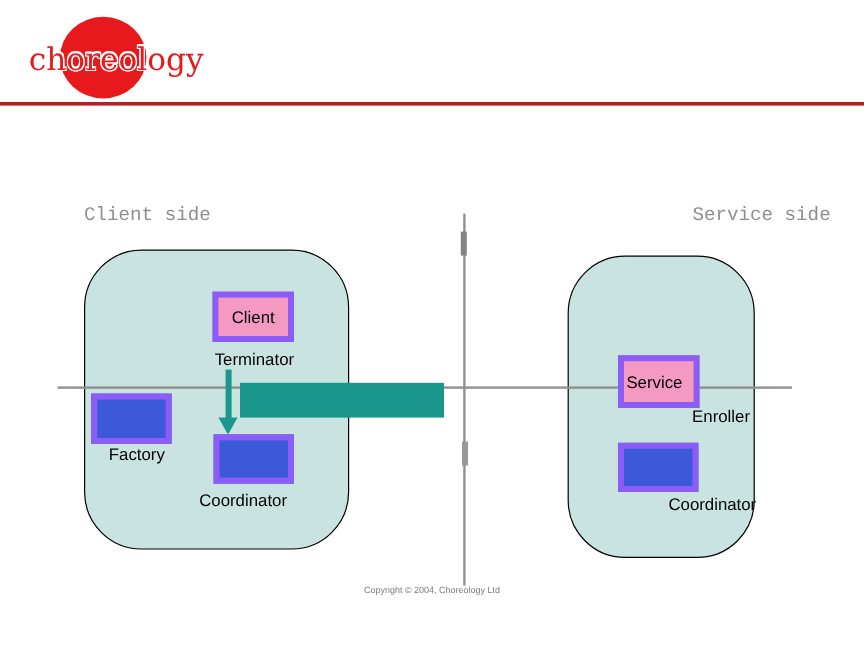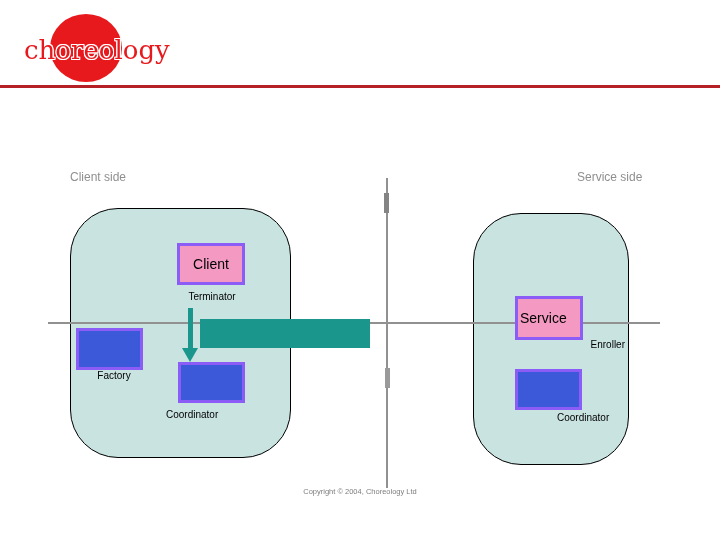--- a/index.html
+++ b/index.html
@@ -24,47 +24,47 @@
     white-space:nowrap;
   }
   .slide-title {
     position:absolute; top:38px; right:40px; margin:0;
     font-size:16px; font-weight:bold; color:#000; white-space:nowrap;
   }
   .red-rule { position:absolute; left:0; top:85px; width:720px; height:3px;
     background:var(--accent-red,#b42025); }
 
   
-  .side-label { position:absolute; font-size:12px; color:var(--gray-label,#8f8f8f); white-space:nowrap; }
+  .side-label { position:absolute; font-size:16px; color:var(--gray-label,#8f8f8f); white-space:nowrap;font-family:Liberation Mono, monospace; }
   .lbl-client-side  { left:70px;  top:170px; }
   .lbl-service-side { left:577px; top:170px; }
 
   .panel {
     position:absolute; background:var(--panel-fill,#c9e3e1);
     border:1px solid #000; border-radius:48px; box-sizing:border-box;
   }
   .panel-client  { left:70px;  top:208px; width:221px; height:250px; }
   .panel-service { left:473px; top:213px; width:156px; height:252px; }
 
   .h-line { left:48px;  top:322px; width:612px; height:2px; background:var(--gray-line,#919191); }
   .v-line { left:386px; top:178px; width:2px; height:310px; background:var(--gray-line,#919191); }
   .v-thick-1 { left:384px; top:193px; width:5px; height:20px; background:#848484; }
   .v-thick-2 { left:385px; top:368px; width:5px; height:20px; background:#9a9a9a; }
 
-  .box { position:absolute; border:3px solid #8b5cf6; box-sizing:border-box;
+  .box { position:absolute; border:5px solid #8b5cf6; box-sizing:border-box;
          display:flex; align-items:center; font-size:14px; color:#000; }
   .pink { background:var(--pink,#f49ac2); }
   .blue { background:var(--blue,#3b59d8); }
   .box-client      { left:177px; top:243px; width:68px; height:42px; justify-content:center; }
   .box-service     { left:515px; top:248px; width:68px; height:44px; padding-left:2px;margin-top:48px; }
   .box-factory     { left:76px;  top:328px; width:67px; height:42px; }
   .box-coordinator { left:178px; top:362px; width:67px; height:41px; }
   .box-participant { left:515px; top:369px; width:67px; height:41px; }
 
-  .diag-label { position:absolute; font-size:10px; color:#000; white-space:nowrap; }
+  .diag-label { position:absolute; font-size:14px; color:#000; white-space:nowrap; }
   .lbl-terminator  { left:170px; top:291px; width:84px; text-align:center; }
   .lbl-factory     { left:74px;  top:370px; width:80px; text-align:center; }
   .lbl-coordinator { left:166px; top:409px; width:92px; text-align:left; }
   .lbl-enroller    { left:558px; top:339px; width:67px; text-align:right; }
   .lbl-participant { left:557px; top:412px; width:80px; text-align:left; }
 
   .cancel-box { position:absolute; left:200px; top:319px; width:170px; height:29px;
     background:var(--teal,#1a968c); }
   .cancel-text { position:absolute; left:189px; top:326px; font-size:16px; color:#000;
     white-space:nowrap; letter-spacing:0px; }

